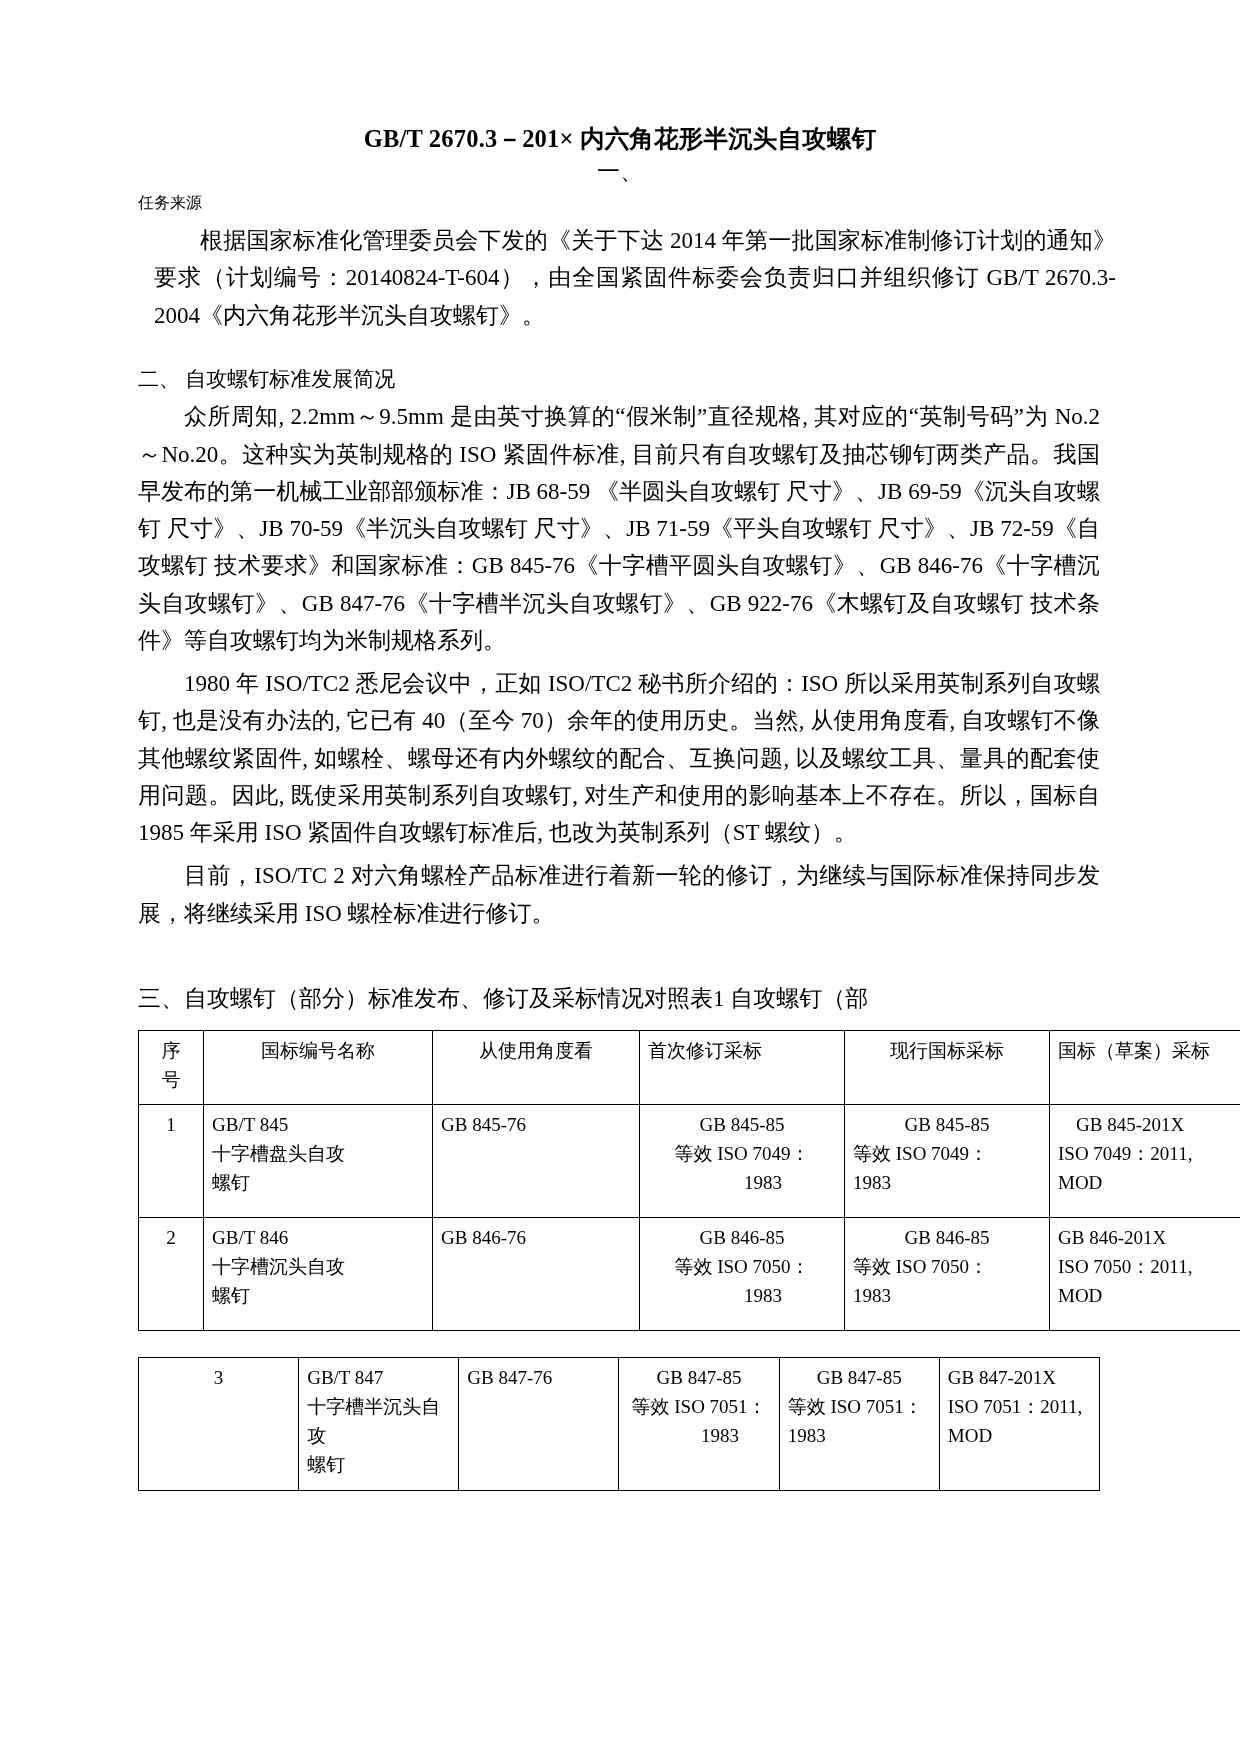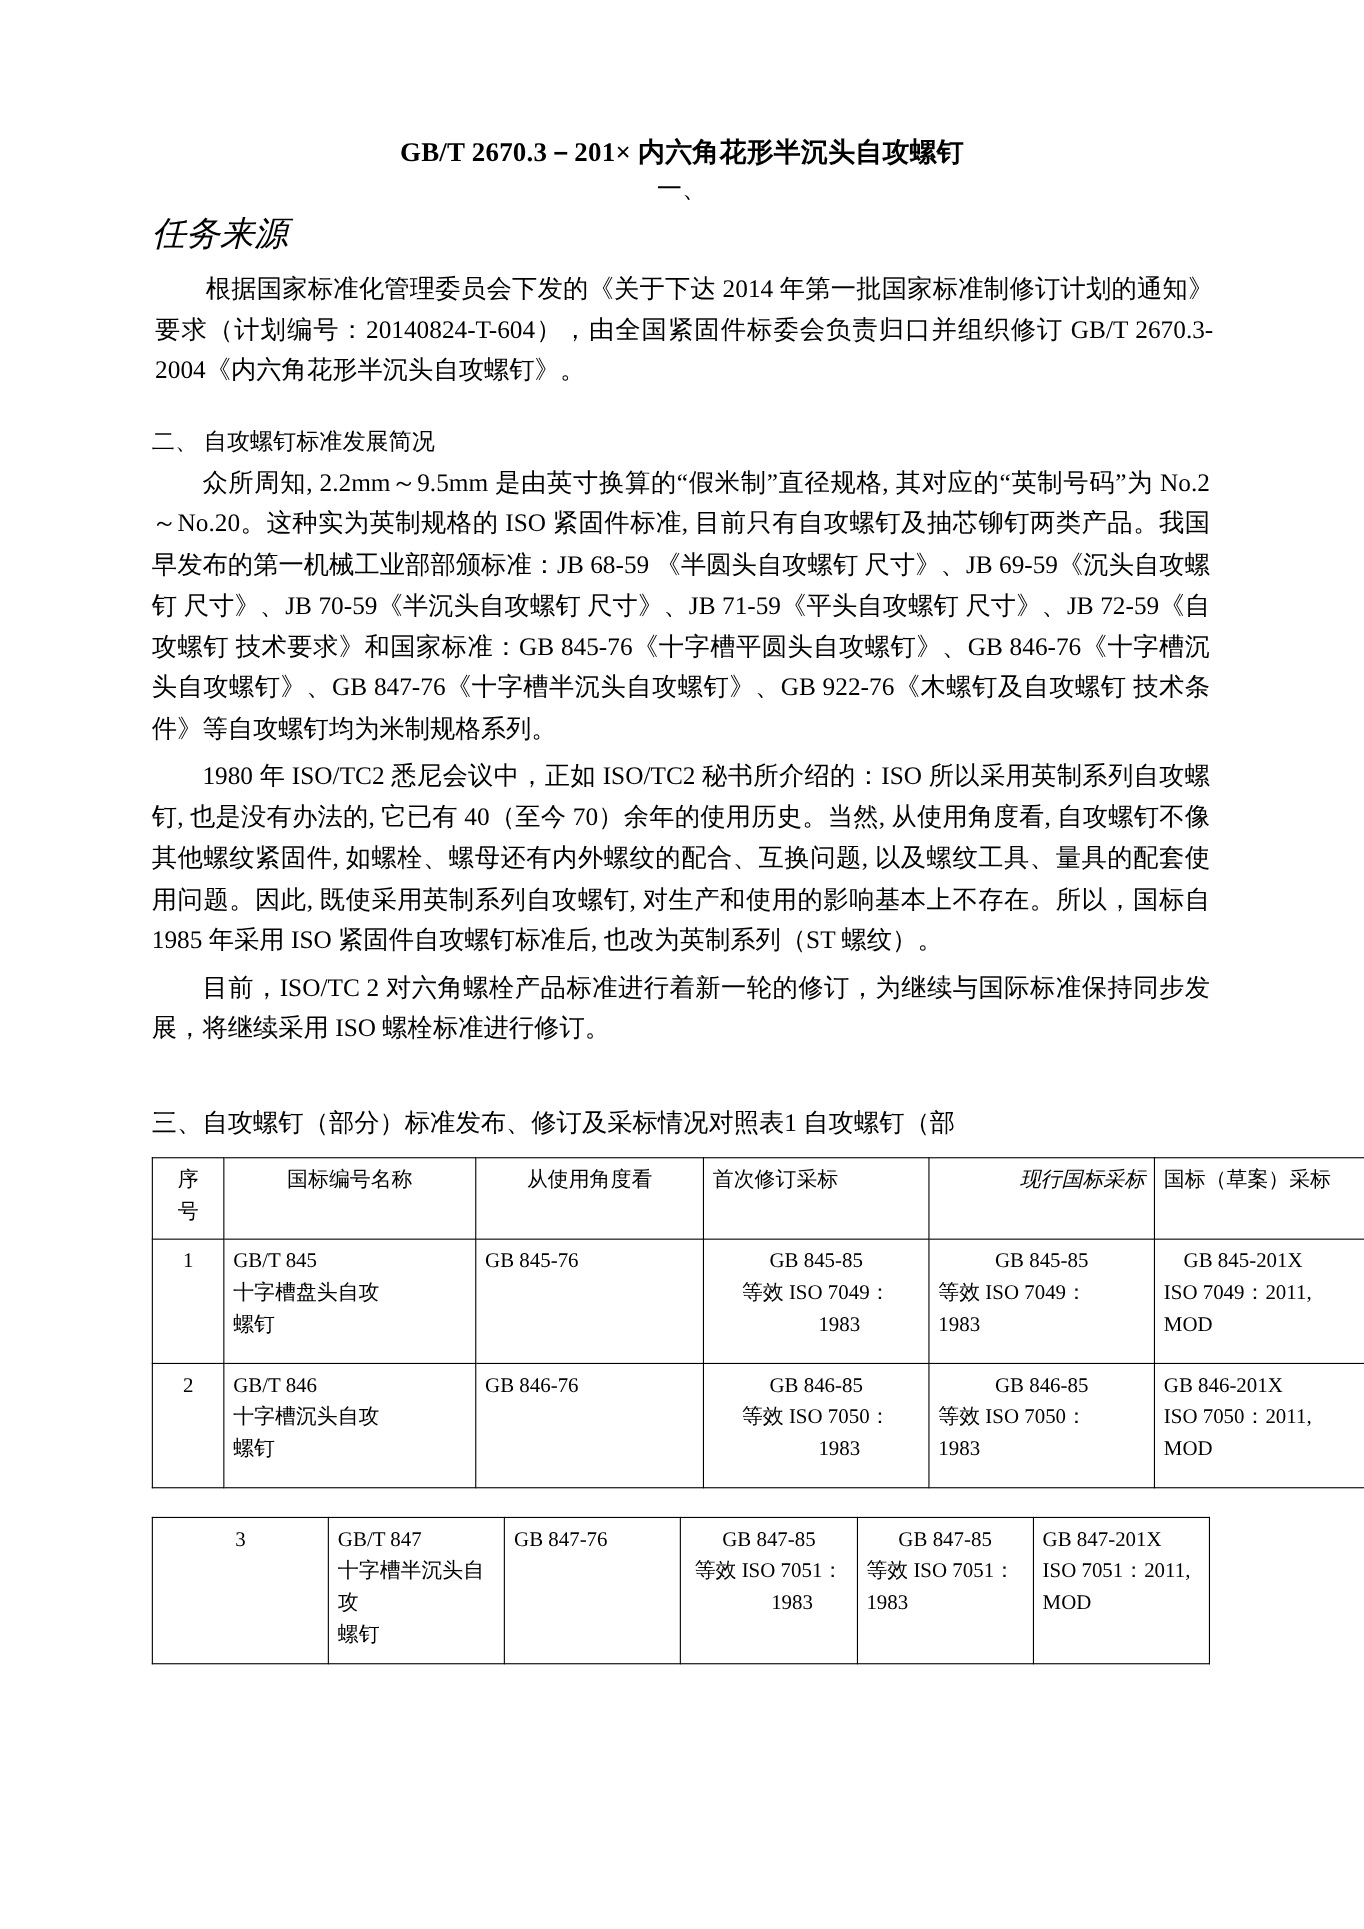--- a/index.html
+++ b/index.html
@@ -40,24 +40,23 @@
   }
   .section-num-center {
     text-align: center;
     font-size: 23px;
     line-height: 1.3;
     margin: 2px 0 0 0;
   }
 
   
   .heading-left {
-    font-size: 31px;
+    font-size: 16px;
     line-height: 1.45;
     margin: 4px 0 0 30px;
-    font-style: italic;
   }
   .section-head {
     font-size: 21px;
     line-height: 1.5;
     margin: 30px 0 0 30px;
   }
   .section-head-3 {
     font-size: 23px;
     line-height: 1.5;
     margin: 50px 0 0 30px;
@@ -96,21 +95,21 @@
     font-size: 19px;
     font-weight: normal;
     vertical-align: top;
     padding: 6px 8px 10px 8px;
     line-height: 1.52;
   }
   th.h-seq   { width: 48px;  text-align: center; }
   th.h-name  { width: 212px; text-align: center; }
   th.h-first { width: 190px; text-align: center; }
   th.h-rev   { width: 188px; text-align: left; }
-  th.h-cur   { width: 188px; text-align: right; font-style: italic; }
+  th.h-cur   { width: 188px; text-align: center; }
   th.h-draft { width: 186px; text-align: left; vertical-align: middle; padding-left: 14px; }
 
   th.h-seq .stack { display: block; line-height: 1.5; }
 
   td.c-seq   { text-align: center; }
   td.c-name  { text-align: left; }
   td.c-first { text-align: left; }
   td.c-rev   { text-align: center; }
   td.c-cur   { text-align: left; }
   td.c-draft { text-align: left; }
@@ -126,21 +125,21 @@
 </head>
 <body>
 
 <div class="page">
 
   <h1 class="doc-title">GB/T 2670.3－201×  内六角花形半沉头自攻螺钉</h1>
   <div class="section-num-center">一、</div>
 
   <div class="heading-left" style="margin-left:0;">任务来源</div>
 
-  <div class="block" style="margin-left:3px;width:962px;">
+  <div class="block" style="margin-left:16px;width:962px;">
     <p class="para">根据国家标准化管理委员会下发的《关于下达 2014 年第一批国家标准制修订计划的通知》要求（计划编号：20140824-T-604），由全国紧固件标委会负责归口并组织修订 GB/T  2670.3-2004《内六角花形半沉头自攻螺钉》。</p>
   </div>
 
   <div class="section-head" style="margin-left:0;">二、  自攻螺钉标准发展简况</div>
 
   <div class="block" style="margin-left:0;width:962px;margin-top:3px;">
     <p class="para">众所周知, 2.2mm～9.5mm 是由英寸换算的“假米制”直径规格, 其对应的“英制号码”为 No.2～No.20。这种实为英制规格的 ISO 紧固件标准, 目前只有自攻螺钉及抽芯铆钉两类产品。我国 早发布的第一机械工业部部颁标准：JB 68-59 《半圆头自攻螺钉 尺寸》、JB 69-59《沉头自攻螺钉 尺寸》、JB 70-59《半沉头自攻螺钉 尺寸》、JB 71-59《平头自攻螺钉 尺寸》、JB 72-59《自攻螺钉 技术要求》和国家标准：GB 845-76《十字槽平圆头自攻螺钉》、GB 846-76《十字槽沉头自攻螺钉》、GB 847-76《十字槽半沉头自攻螺钉》、GB 922-76《木螺钉及自攻螺钉 技术条件》等自攻螺钉均为米制规格系列。</p>
     <p class="para gap">1980 年 ISO/TC2 悉尼会议中，正如 ISO/TC2 秘书所介绍的：ISO 所以采用英制系列自攻螺钉, 也是没有办法的, 它已有 40（至今 70）余年的使用历史。当然, 从使用角度看, 自攻螺钉不像其他螺纹紧固件, 如螺栓、螺母还有内外螺纹的配合、互换问题, 以及螺纹工具、量具的配套使用问题。因此, 既使采用英制系列自攻螺钉, 对生产和使用的影响基本上不存在。所以，国标自 1985 年采用 ISO 紧固件自攻螺钉标准后, 也改为英制系列（ST 螺纹）。</p>
     <p class="para gap">目前，ISO/TC 2 对六角螺栓产品标准进行着新一轮的修订，为继续与国际标准保持同步发展，将继续采用 ISO 螺栓标准进行修订。</p>
   </div>

